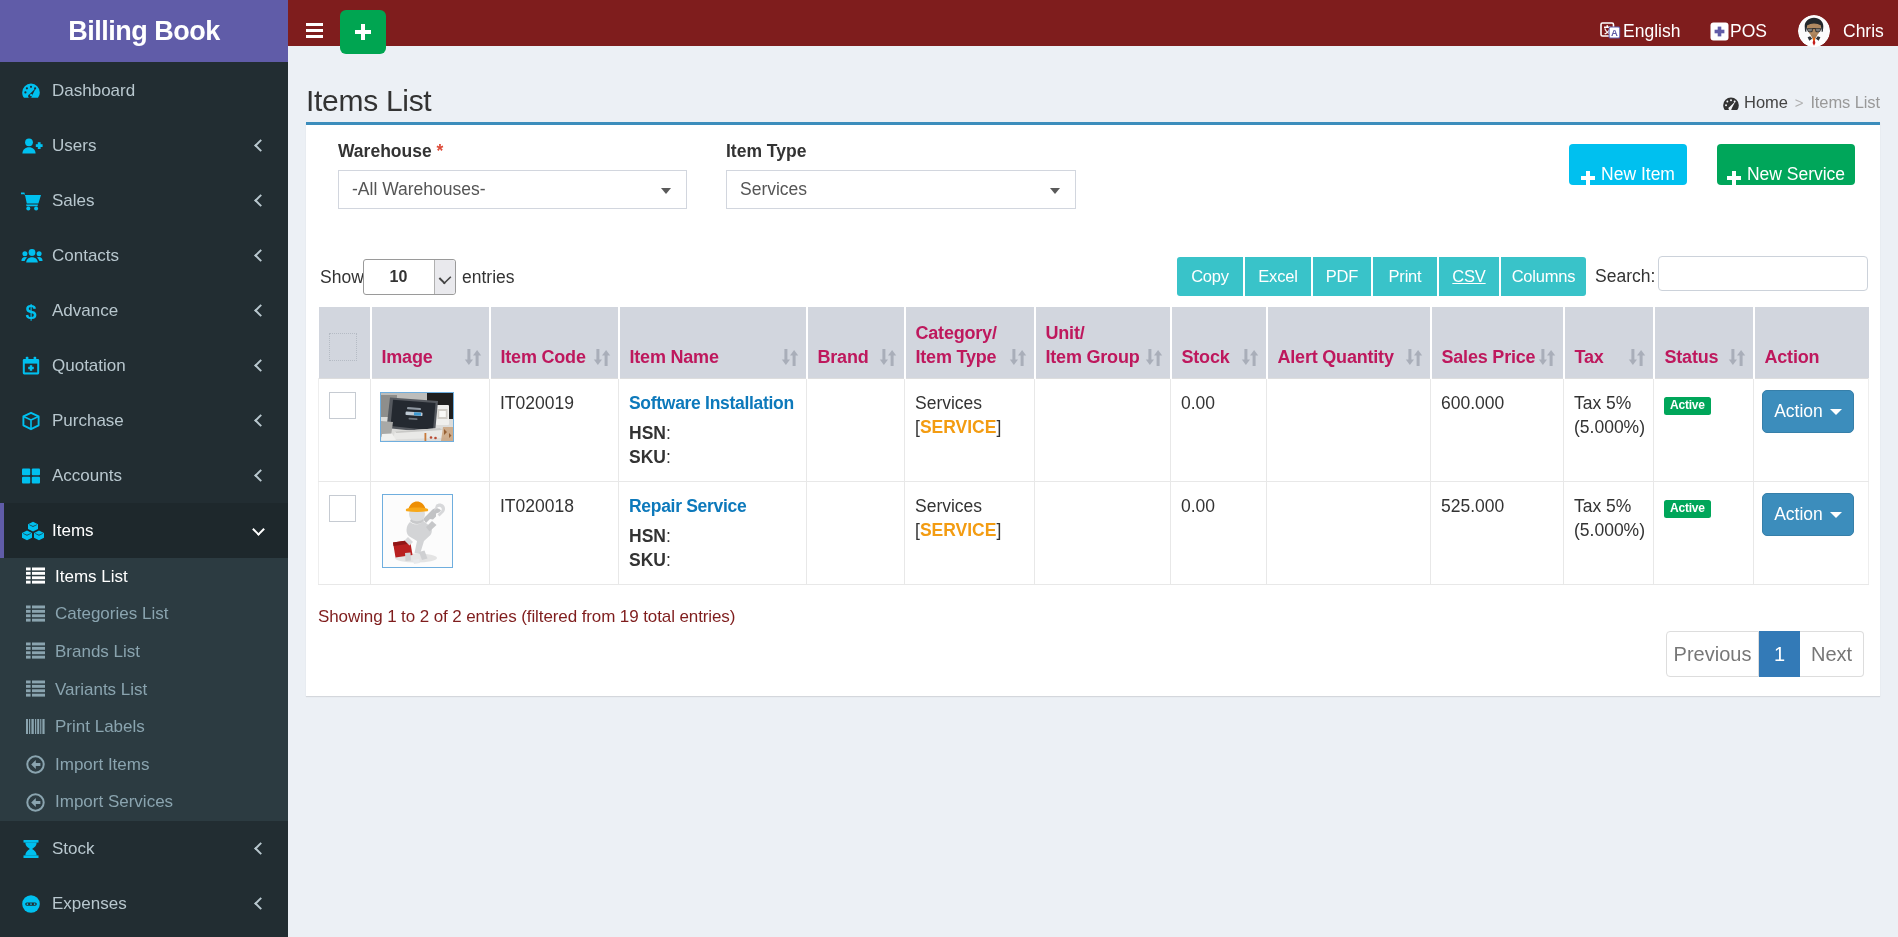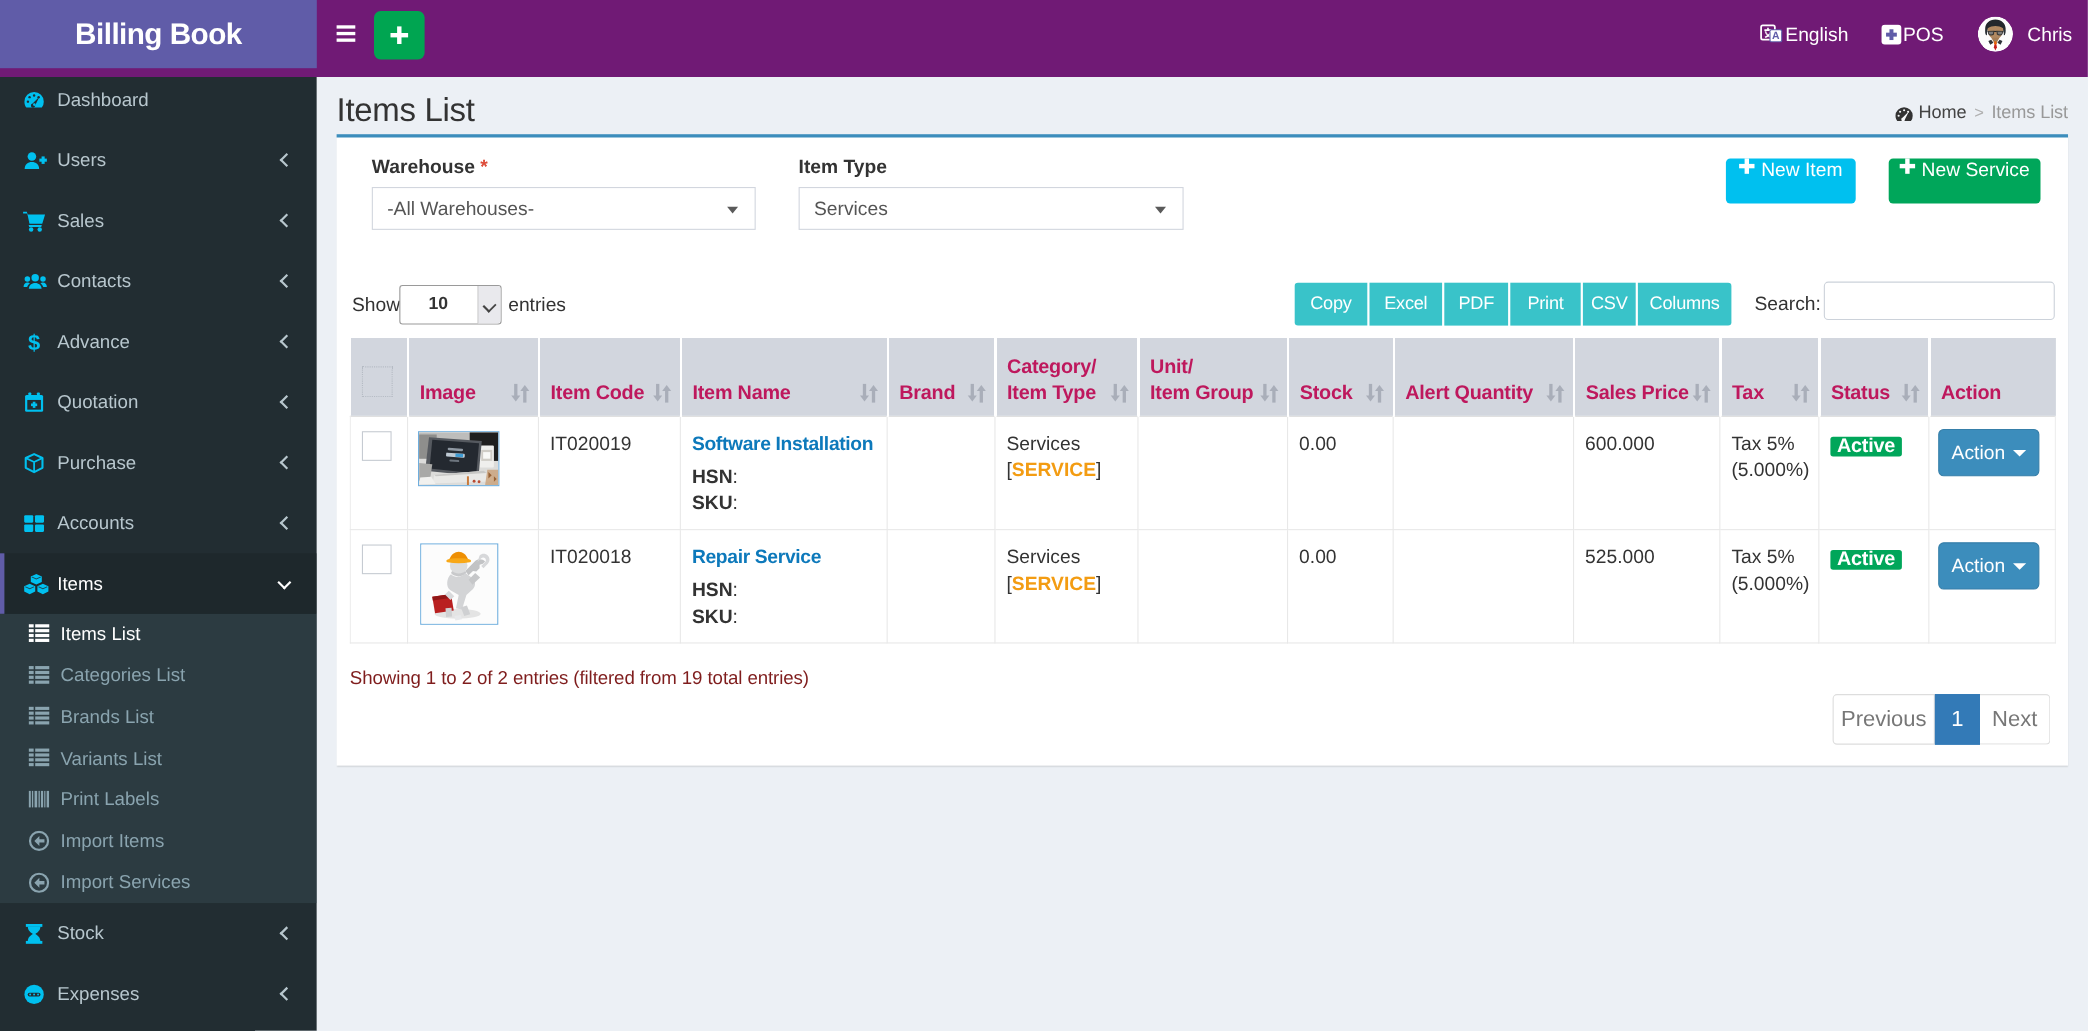--- a/index.html
+++ b/index.html
@@ -1,20 +1,20 @@
 <!DOCTYPE html>
 <html><head>
 <meta charset="utf-8">
 <style>
 * { margin:0; padding:0; box-sizing:border-box; }
 html,body { width:1898px; height:937px; overflow:hidden; }
 body { font-family:"Liberation Sans", sans-serif; background:#ecf0f5; font-size:17.5px; color:#333; }
 
 
-.navbar { position:absolute; left:0; top:0; width:1898px; height:70px; background:#701a75; z-index:10; }
+.navbar { position:absolute; left:0; top:0; width:1898px; height:46px; background:#7f1d1d; z-index:10; }
 .logo { position:absolute; left:0; top:0; width:288px; height:62px; background:#605ca8; color:#fff;
   font-size:27px; font-weight:bold; text-align:center; line-height:62px; letter-spacing:-0.5px;}
 .hamburger { position:absolute; left:306px; top:23px; width:17px; height:17px; }
 .hamburger span { display:block; height:3.4px; background:#fff; margin-bottom:2.6px; }
 .plusbtn { position:absolute; left:340px; top:10px; width:46px; height:44px; background:#00a551; border-radius:6px; }
 .plusbtn:before { content:""; position:absolute; left:15px; top:20px; width:16px; height:4px; background:#fff; }
 .plusbtn:after { content:""; position:absolute; left:21px; top:14px; width:4px; height:16px; background:#fff; }
 .nav-right { position:absolute; left:0; top:0; width:1898px; height:62px; color:#fff; }
 .nav-right .itm { position:absolute; }
 .langtxt { position:absolute; font-size:17.5px; top:21px; }
@@ -53,21 +53,21 @@
 .box { position:absolute; left:18px; top:60px; width:1574px; height:574px; background:#fff; border-top:3px solid #3c8dbc;
   box-shadow:0 1px 1px rgba(0,0,0,0.1); }
 
 .flabel { position:absolute; font-weight:bold; font-size:17.5px; color:#333; }
 .req { color:#dd4b39; }
 .fselect { position:absolute; height:39px; border:1px solid #d2d6de; background:#fff; color:#555;
   font-size:17.5px; line-height:37px; padding-left:13px; }
 .fselect .car { position:absolute; right:15px; top:17px; width:0; height:0; border-left:5.5px solid transparent;
   border-right:5.5px solid transparent; border-top:6px solid #5a5a5a; }
 .btn { position:absolute; height:41px; border-radius:4px; color:#fff; font-size:17.5px; text-align:center;
-  display:flex; align-items:flex-start; justify-content:center; }
+  display:flex; align-items:flex-end; justify-content:center; }
 .btn-info { background:#00c0ef; }
 .btn-success { background:#00a65a; }
 .bplus { position:relative; width:14px; height:14px; margin-right:6px; display:inline-block; }
 .bplus:before { content:""; position:absolute; left:0; top:5.2px; width:14px; height:3.6px; background:#fff; }
 .bplus:after { content:""; position:absolute; left:5.2px; top:0; width:3.6px; height:14px; background:#fff; }
 
 .showsel { position:absolute; left:57px; top:134px; width:93px; height:36px; border:1px solid #9a9a9a; border-radius:3px; background:#fff;font-weight:bold; }
 .showsel .v { position:absolute; left:0; right:22px; top:0; bottom:0; text-align:center; line-height:34px; font-size:16px; color:#333; }
 .showsel .arr { position:absolute; right:0; top:0; bottom:0; width:21px; background:#e9e9ed; border-left:1px solid #b0b0b0; border-radius:0 3px 3px 0; }
 .showsel .arr:after { content:""; position:absolute; left:5px; top:13px; width:8px; height:8px; border-left:2px solid #444; border-bottom:2px solid #444; transform:rotate(-45deg) scale(1,0.8); }
@@ -88,21 +88,21 @@
 table.dt td { border:1px solid #e8e8e8; border-top:1px solid #ddd; vertical-align:top; padding:12px 10px; font-size:17.5px; color:#333; line-height:24px; }
 table.dt td:first-child { border-left:1px solid #eee; }
 table.dt td:last-child { border-right:1px solid #eee; }
 .sorticon { position:absolute; right:7px; bottom:11px; width:18px; height:19px; }
 .hcheck { width:28px; height:28px; border:1px dotted #b5bbc4; margin-bottom:8px; }
 .rcheck { width:27px; height:27px; border:1px solid #c6cbd2; background:#fff; margin-top:1px; }
 .thumb { border:1px solid #6faede; display:block; }
 .iname { color:#0d79bb; font-weight:bold; font-size:17.5px; text-decoration:none; display:block; white-space:nowrap; letter-spacing:-0.3px; }
 .hsn { font-weight:bold; }
 .svc-orange { color:#f39c12; font-weight:bold; }
-.lbl-active { display:inline-block; background:#00a65a; color:#fff; font-size:18px; font-weight:bold;
+.lbl-active { display:inline-block; background:#00a65a; color:#fff; font-size:12px; font-weight:bold;
   line-height:13px; padding:2.5px 6px; border-radius:2.5px; margin-top:6px; letter-spacing:-0.2px; }
 .btn-action { display:inline-flex; align-items:center; justify-content:center; width:92px; height:43px; background:#3c8dbc;
   border:1px solid #367fa9; border-radius:5px; color:#fff; font-size:17.5px; margin-left:-1px; }
 .btn-action .caret { display:inline-block; width:0; height:0; border-left:6px solid transparent; border-right:6px solid transparent;
   border-top:6px solid #fff; margin-left:7px; margin-top:2px; }
 
 .info { position:absolute; left:12px; top:482px; font-size:17px; color:#7f1d1d; letter-spacing:-0.1px; }
 .pager { position:absolute; left:1360px; top:506px; height:46px; display:flex; font-size:20px; }
 .pager .pg { border:1px solid #ddd; background:#fff; color:#777; display:flex; align-items:center; justify-content:center; }
 .pager .pg.first { width:93px; }
@@ -431,21 +431,21 @@
         <span class="v">10</span>
         <span class="arr"></span>
       </div>
     <div class="ctrltxt" style="left:156px;top:142px;">entries</div>
 
     <div class="expgrp">
       <span class="eb" style="width:66px;">Copy</span>
       <span class="eb" style="width:66px;">Excel</span>
       <span class="eb" style="width:58px;">PDF</span>
       <span class="eb" style="width:64px;">Print</span>
-      <span class="eb" style="width:48px;">CSV</span>
+      <span class="eb" style="width:60px;text-decoration:underline;">CSV</span>
       <span class="eb" style="width:85px;">Columns</span>
     </div>
     <div class="ctrltxt" style="left:1289px;top:141px;">Search:</div>
     <div class="searchin"></div>
 
     <table class="dt">
       <colgroup>
         <col style="width:52px">
           <col style="width:119px">
           <col style="width:129px">

